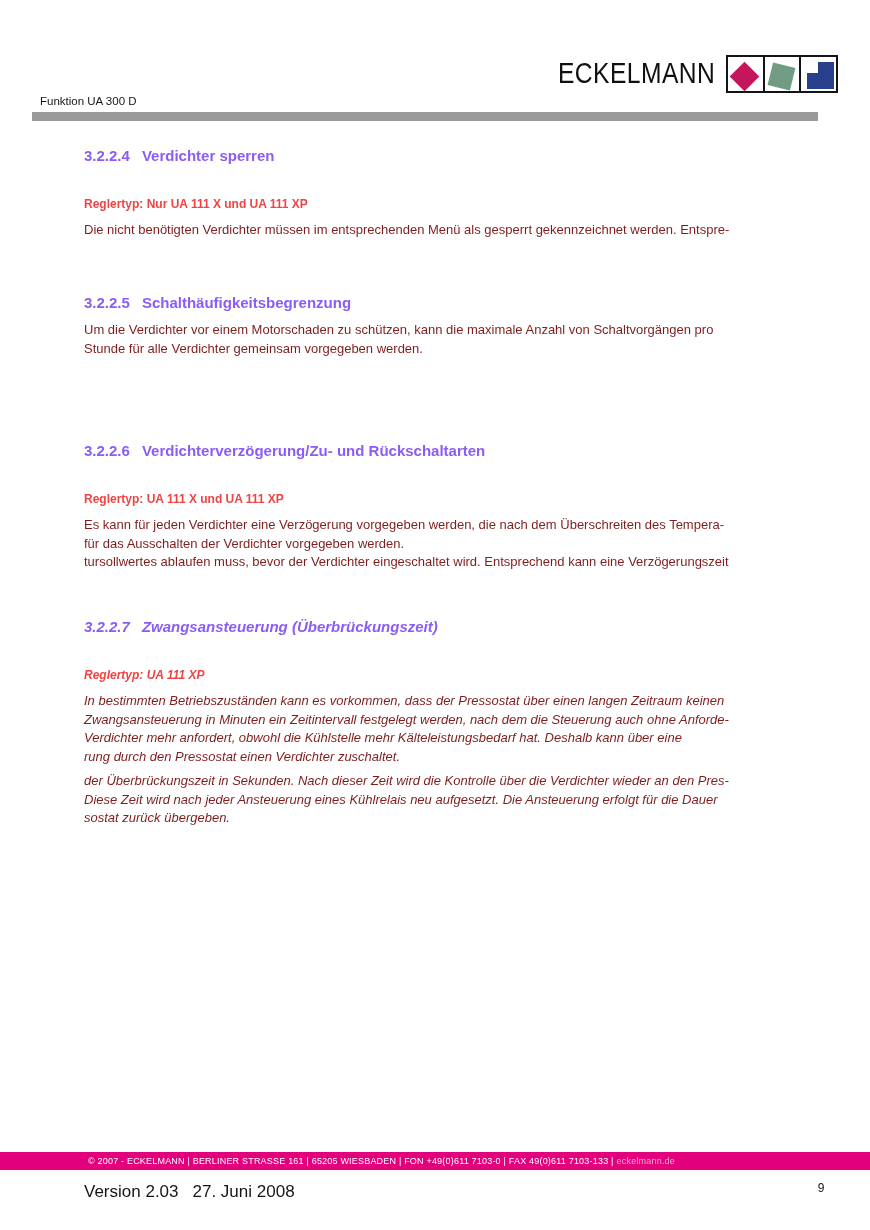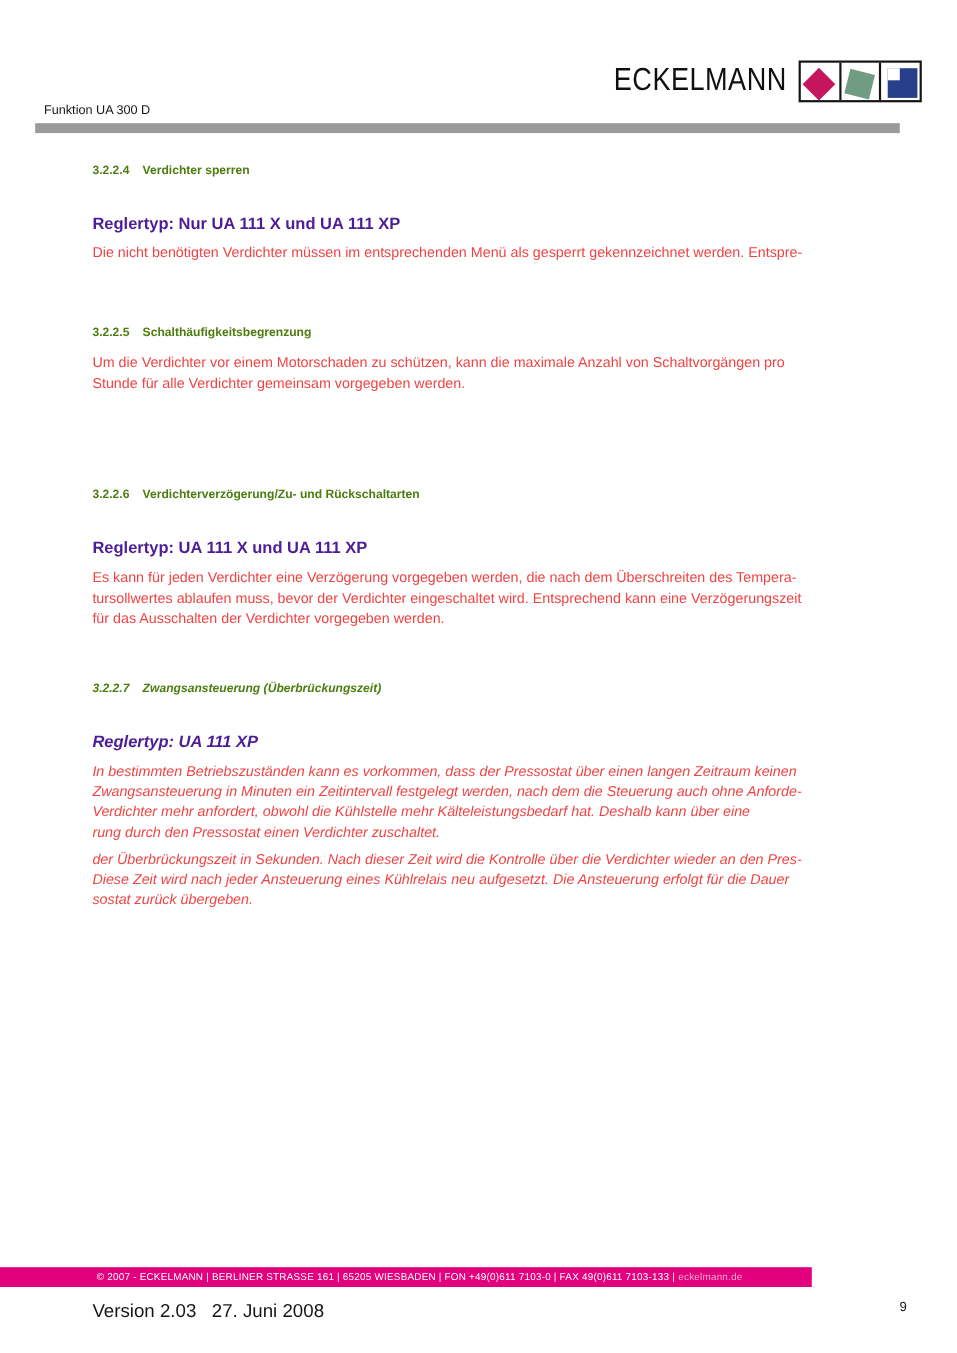--- a/index.html
+++ b/index.html
@@ -56,39 +56,39 @@
   }
   .tile-blue::before {
     content:""; position:absolute; left:0; top:0;
     width:11px; height:11px; background:#fff;
   }
 
   
   .section { position:absolute; left:84px; right:50px; }
   #s1 { top:146px; } #s2 { top:293px; } #s3 { top:441px; } #s4 { top:617px;font-style:italic; }
   .sec-head {
-    font-size:11px; line-height:19px; font-weight:bold; color:#4d7c0f;
+    font-size:15px; line-height:19px; font-weight:bold; color:#8b5cf6;
     white-space:nowrap;
   }
   .sec-head .num { margin-right:12px; }
   .reglertyp {
     margin-top:31px;
-    font-size:15px; line-height:16px; font-weight:bold; color:#4c1d95;
+    font-size:12px; line-height:16px; font-weight:bold; color:#ef4444;
     white-space:nowrap;
   }
   .para { margin-top:9px; }
   .para + .para { margin-top:6px; }
   .body-line {
-    font-size:13px; line-height:18.5px; color:#ef4444;
+    font-size:13px; line-height:18.5px; color:#7f1d1d;
     white-space:nowrap;
   }
 
   
   .footer-bar {
-    position:absolute; left:0; top:1152px; width:738px; height:18px;
+    position:absolute; left:0; top:1152px; width:870px; height:18px;
     background:var(--footer-magenta, #e3007d);
     display:flex; align-items:center;
   }
   .footer-bar-text {
     margin-left:88px; font-size:9px; letter-spacing:0.2px;
     color:#ffffff; white-space:nowrap;
   }
   .footer-site { color:var(--footer-link, #f2afd0); margin-left:3px; text-decoration:none; }
   .version-line {
     position:absolute; left:84px; top:1182px;
@@ -141,22 +141,22 @@
     </div>
   </div>
 
   <div class="section" id="s3">
     <div class="sec-head">
       <span class="num">3.2.2.6</span><span>Verdichterverzögerung/Zu- und Rückschaltarten</span>
     </div>
     <div class="reglertyp">Reglertyp: UA 111 X und UA 111 XP</div>
     <div class="para">
       <div class="body-line">Es kann für jeden Verdichter eine Verzögerung vorgegeben werden, die nach dem Überschreiten des Tempera-</div>
+      <div class="body-line">für das Ausschalten der Verdichter vorgegeben werden.</div>
       <div class="body-line">tursollwertes ablaufen muss, bevor der Verdichter eingeschaltet wird. Entsprechend kann eine Verzögerungszeit</div>
-      <div class="body-line">für das Ausschalten der Verdichter vorgegeben werden.</div>
     </div>
   </div>
 
   <div class="section" id="s4">
     <div class="sec-head">
       <span class="num">3.2.2.7</span><span>Zwangsansteuerung (Überbrückungszeit)</span>
     </div>
     <div class="reglertyp">Reglertyp: UA 111 XP</div>
     <div class="para">
       <div class="body-line">In bestimmten Betriebszuständen kann es vorkommen, dass der Pressostat über einen langen Zeitraum keinen</div>

